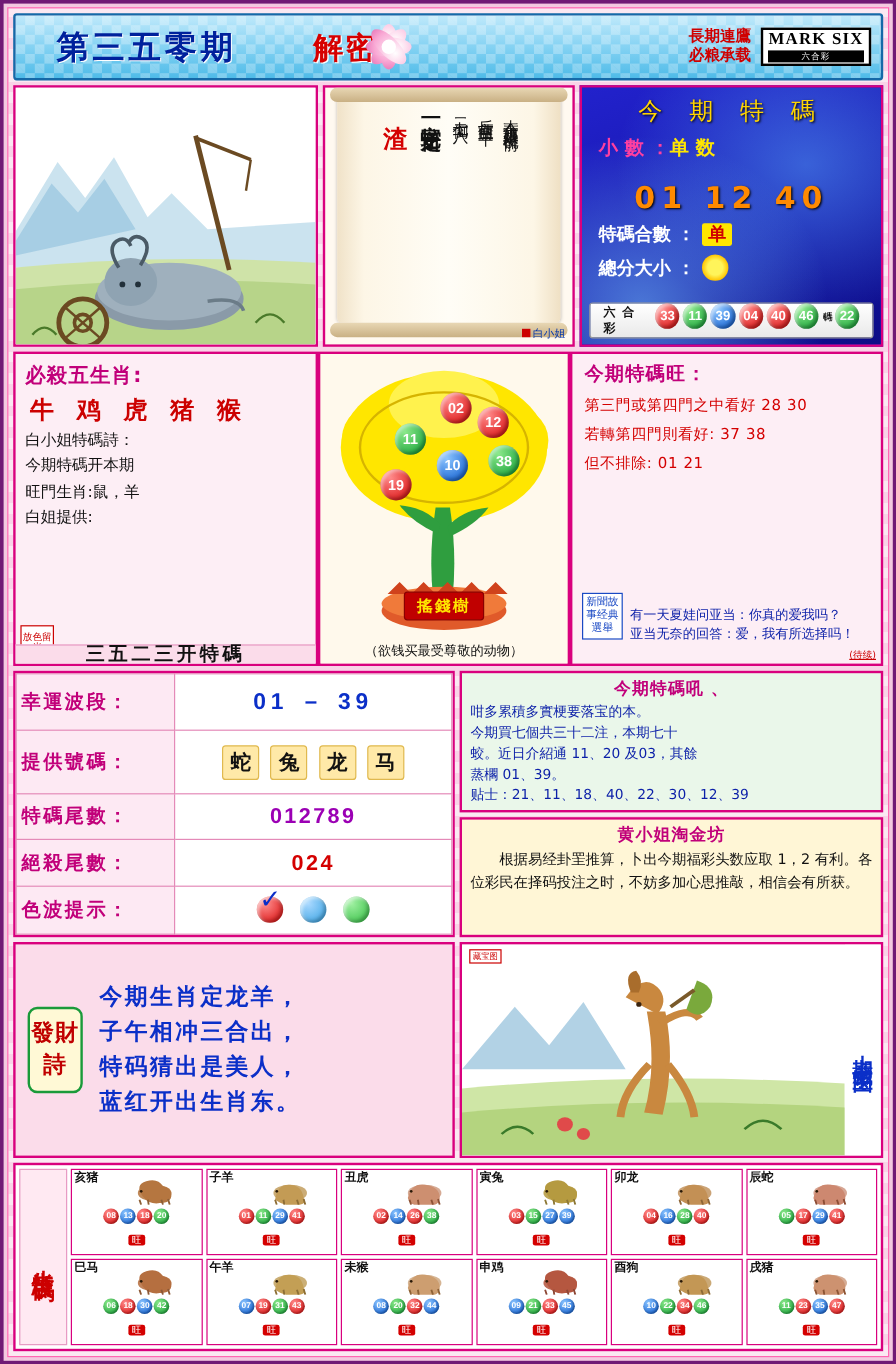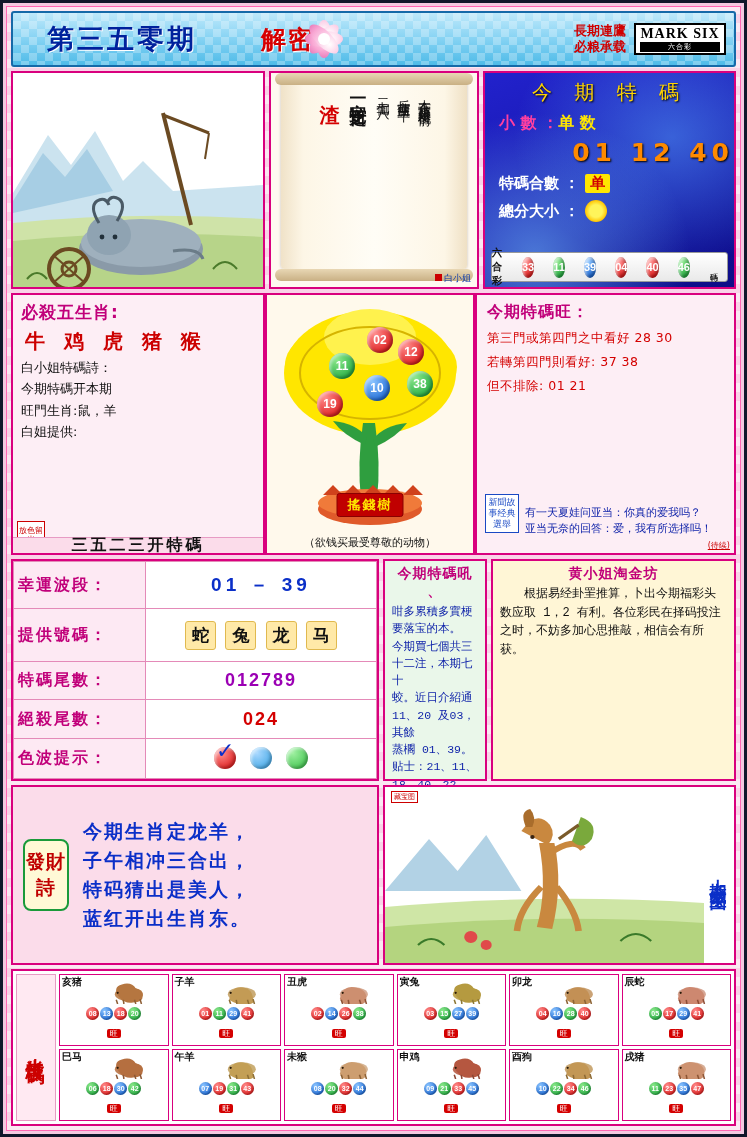--- a/index.html
+++ b/index.html
@@ -6,21 +6,21 @@
   body {
     width: 747px; height: 1137px;
     font-family: "DejaVu Sans", sans-serif;
     background: #ffffff;
     overflow: hidden;
   }
   .page {
     width: 747px; height: 1137px;
     position: relative;
     background: #f3c9e0;
-    border: 3px solid #0f172a;
+    border: 3px solid #701a75;
     padding: 3px;
   }
   .page-inner {
     width: 100%; height: 100%;
     background:
       repeating-linear-gradient(0deg, rgba(255,255,255,.45) 0 9px, rgba(255,200,230,.25) 9px 18px),
       #f7d6e8;
     border: 1px solid #ff66b2;
     padding: 4px;
     display: flex; flex-direction: column; gap: 4px;
@@ -121,36 +121,36 @@
       radial-gradient(ellipse at 75% 30%, rgba(90,170,255,.5), transparent 60%),
       linear-gradient(160deg,#2222cc,#1414a8 60%,#0d0d86);
   }
   .tema-ttl {
     position:relative; text-align:center; color:#ffd400; font-size:20px; font-weight:normal;
     letter-spacing:8px; margin-top:6px; text-shadow:1px 1px 2px #000;
   }
   .tema-line { position:relative; margin:7px 0 0 14px; font-size:16px; font-weight:bold; color:#ff3fa0; }
   .tema-line .v { color:#ffe600; }
   .tema-nums {
-    position:relative; text-align:right; color:#ff8a00; font-size:25px; font-weight:bold;
-    letter-spacing:5px; margin-top:4px; text-shadow:1px 1px 2px #000;
+    position:relative; text-align:center; color:#ff8a00; font-size:25px; font-weight:bold;
+    letter-spacing:5px; margin-top:16px; text-shadow:1px 1px 2px #000;
   }
   .tema-row { position:relative; margin:7px 0 0 14px; font-size:15px; font-weight:bold; color:#fff; display:flex; align-items:center; gap:6px;}
   .tema-row .lbl { color:#fff; }
   .tema-row .box { background:#ffe600; color:#d00000; padding:0 5px; font-weight:bold; border-radius:2px; }
   .tema-row .sun {
     width:22px;height:22px;border-radius:50%;
     background:radial-gradient(circle,#fff45a 40%,#ffc400 70%,#ff8c00);
     display:inline-block;
   }
   .lotto-bar {
     position:absolute; left:6px; right:6px; bottom:5px; height:30px;
     background:linear-gradient(180deg,#fff,#e9e9e9);
     border:1px solid #999; border-radius:3px;
-    display:flex; align-items:center; gap:19px; padding:0 0;
+    display:flex; align-items:flex-start; gap:3px; padding:0 11px;
   }
   .lotto-bar .lb { font-size:10px; color:#111; font-weight:bold; letter-spacing:1px; }
   .ball {
     width:21px;height:21px;border-radius:50%;
     display:flex;align-items:center;justify-content:center;
     font-size:11px;font-weight:bold;color:#fff;
     font-family:"Liberation Sans", sans-serif;
     box-shadow: inset -2px -2px 3px rgba(0,0,0,.3), inset 2px 2px 3px rgba(255,255,255,.6);
   }
   .ball.red{background:radial-gradient(circle at 33% 28%,#ff8a8a,#d40000);}
@@ -232,21 +232,21 @@
   .wdot{ width:22px;height:22px;border-radius:50%;
     box-shadow: inset -2px -2px 3px rgba(0,0,0,.25), inset 2px 2px 3px rgba(255,255,255,.6);}
   .wdot.red{background:radial-gradient(circle at 33% 28%,#ff8f8f,#d40000);}
   .wdot.blue{background:radial-gradient(circle at 33% 28%,#a8d8ff,#2f9ee0);}
   .wdot.green{background:radial-gradient(circle at 33% 28%,#9ef0a0,#2fbb3f);}
   .tick { position:relative; }
   .tick:after{
     content:"✓"; position:absolute; left:2px; top:-9px; font-size:22px; color:#0b2fc8; font-weight:bold;
   }
 
-  .right-col { flex:1; display:flex; flex-direction:row; gap:4px;font-family:Liberation Mono, monospace; }
+  .right-col { flex:1; display:flex; flex-direction:column; gap:4px; }
   .p-ou { border:2px solid #d9007e; background:#eaf7ea; padding:4px 7px; flex:0 0 104px; }
   .ou-t { text-align:center; font-size:14px; font-weight:bold; color:#c1007a; letter-spacing:1px;}
   .ou-b { font-size:11.5px; color:#0b1fa8; line-height:1.5; margin-top:2px;}
   .p-huang { border:2px solid #d9007e; background:#fff6d6; padding:4px 7px; flex:1; }
   .huang-t { text-align:center; font-size:14px; font-weight:bold; color:#c1007a; letter-spacing:1px;}
   .huang-b { font-size:12px; color:#111; line-height:1.55; margin-top:2px; text-indent:2em;}
 
   
   .row4 { display:flex; gap:4px; height: 180px; }
   .p-poem { flex:0 0 368px; border:2px solid #d9007e; background:#fbdcea; position:relative; display:flex; align-items:center; }

